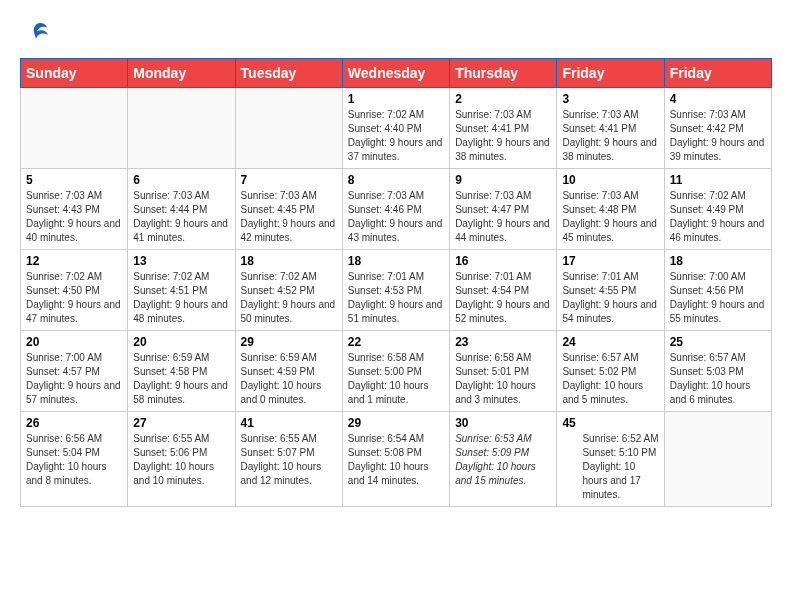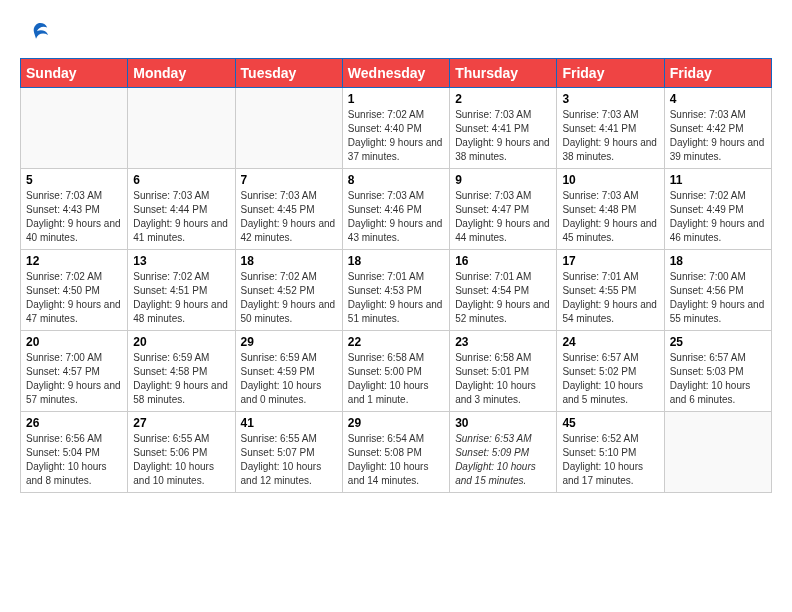--- a/index.html
+++ b/index.html
@@ -301,20 +301,20 @@
 Daylight: 10 hours and 14 minutes.</div>
         </td>
         <td>
           <span class="day-number">30</span>
           <div class="day-info" style="white-space: pre-line; font-style: italic;">Sunrise: 6:53 AM
 Sunset: 5:09 PM
 Daylight: 10 hours and 15 minutes.</div>
         </td>
         <td>
           <span class="day-number">45</span>
-          <div class="day-info" style="white-space: pre-line;">Sunrise: 6:52 AM
+          <div class="day-info" style="white-space: pre-line; margin-left: 20px;">Sunrise: 6:52 AM
 Sunset: 5:10 PM
 Daylight: 10 hours and 17 minutes.</div>
         </td>
         <td class="empty-cell"></td>
       </tr>
     </tbody>
 </table>
 
 </body></html>

